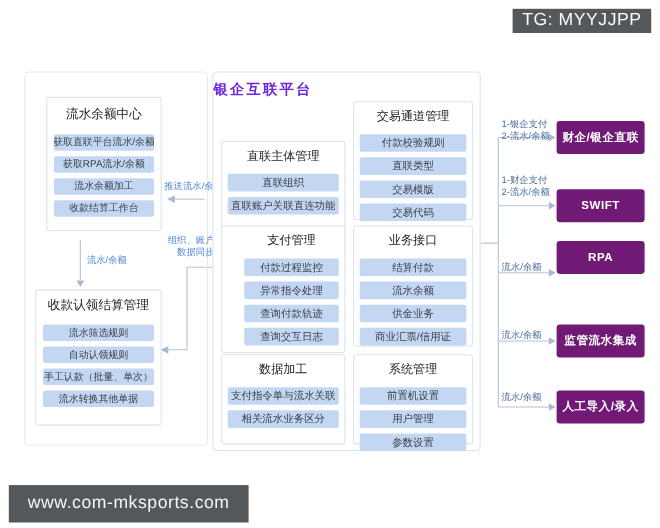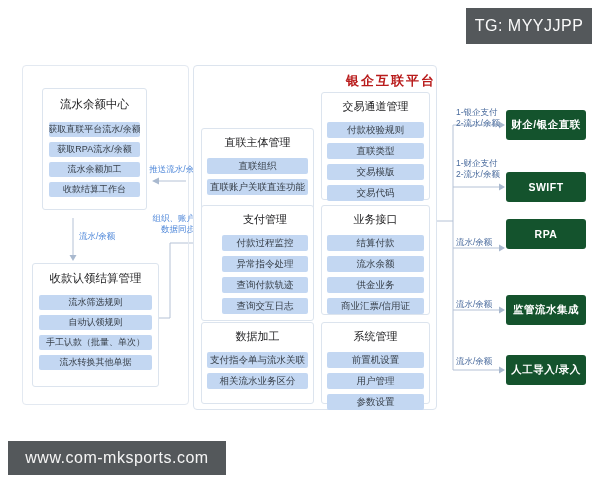--- a/index.html
+++ b/index.html
@@ -2,21 +2,21 @@
 <html><head>
 <meta charset="utf-8">
 <style>
   html,body { margin:0; padding:0; background:#fff; }
   .stage {
     position:relative; width:600px; height:480px; background:#ffffff;
     font-family:"Liberation Sans","DejaVu Sans",sans-serif; overflow:hidden;
   }
   
   .tg-badge {
-    position:absolute; left:466px; top:8px; width:126px; height:36px;
+    position:absolute; left:466px; top:8px; width:126px; height:22px;
     background:#54585b; color:#fafafa; font-size:16px;
     display:flex; align-items:center; justify-content:center; letter-spacing:0.5px;
   }
   .site-bar {
     position:absolute; left:8px; top:441px; width:218px; height:34px;
     background:#54585b; color:#f5f5f5; font-size:16px;
     display:flex; align-items:center; justify-content:center; letter-spacing:0.5px;
   }
   
   .lane {
@@ -33,45 +33,45 @@
   }
   .pill {
     background:#c3d7f2; color:#38404a; border-radius:2px; flex:0 0 auto;
     display:flex; align-items:center; justify-content:center;
     white-space:nowrap; overflow:hidden;
   }
   
   .box-flow { left:42px; top:88px; width:105px; height:122px; }
   .box-flow .panel-title { font-size:11.5px; line-height:26px; }
   .box-flow .pill { height:15px; font-size:9px; margin-top:5px; }
-  .box-claim { left:32px; top:263px; width:127px; height:124px; }
+  .box-claim { left:32px; top:263px; width:115px; height:124px; }
   .box-claim .panel-title { font-size:11.5px; line-height:24px; }
   .box-claim .pill { height:15px; font-size:9px; margin-top:5px; }
   
   .platform {
     position:absolute; left:193px; top:65px; width:244px; height:345px;
     border:1px solid #dce4ee; border-radius:4px; box-sizing:border-box; background:#fff;
   }
   .platform-title {
-    position:absolute; left:0; right:0; top:6px; text-align:right;
-    font-size:13px; font-weight:bold; color:#b91c1c; letter-spacing:2px;
+    position:absolute; left:0; right:0; top:6px; text-align:left;
+    font-size:13px; font-weight:bold; color:#6d28d9; letter-spacing:2px;
   }
   .module { padding:2px 5px 4px 5px; }
   .module .panel-title { font-size:11px; line-height:22px; }
   .module .pill { height:16px; font-size:9.5px; margin-top:5px; }
   .m0 { left:201px; top:92px;  width:113px; height:104px;margin-top:36px; }
   .m1 { left:321px; top:92px;  width:109px; height:108px; }
   .m2 { left:201px; top:205px; width:113px; height:116px;padding-left:20px; }
   .m3 { left:321px; top:205px; width:109px; height:110px; }
   .m4 { left:201px; top:322px; width:113px; height:82px; }
   .m5 { left:321px; top:322px; width:109px; height:82px; }
   
   .channel-btn {
     position:absolute; left:506px; width:80px; height:30px;
-    background:#14532d; color:#ffffff; font-weight:bold; font-size:10.5px;
+    background:#701a75; color:#ffffff; font-weight:bold; font-size:10.5px;
     display:flex; align-items:center; justify-content:center;
     border-radius:3px; letter-spacing:0.5px;
   }
   .cb0 { top:110px; } .cb1 { top:172px; } .cb2 { top:219px; }
   .cb3 { top:295px; } .cb4 { top:355px; }
   .channel-note {
     position:absolute; left:456px; width:50px;
     color:#4a6b9d; font-size:8.5px; line-height:11px; text-align:left;
   }
   .cn0 { top:95px;margin-top:12px; } .cn1 { top:158px; } .cn2 { top:237px; }

